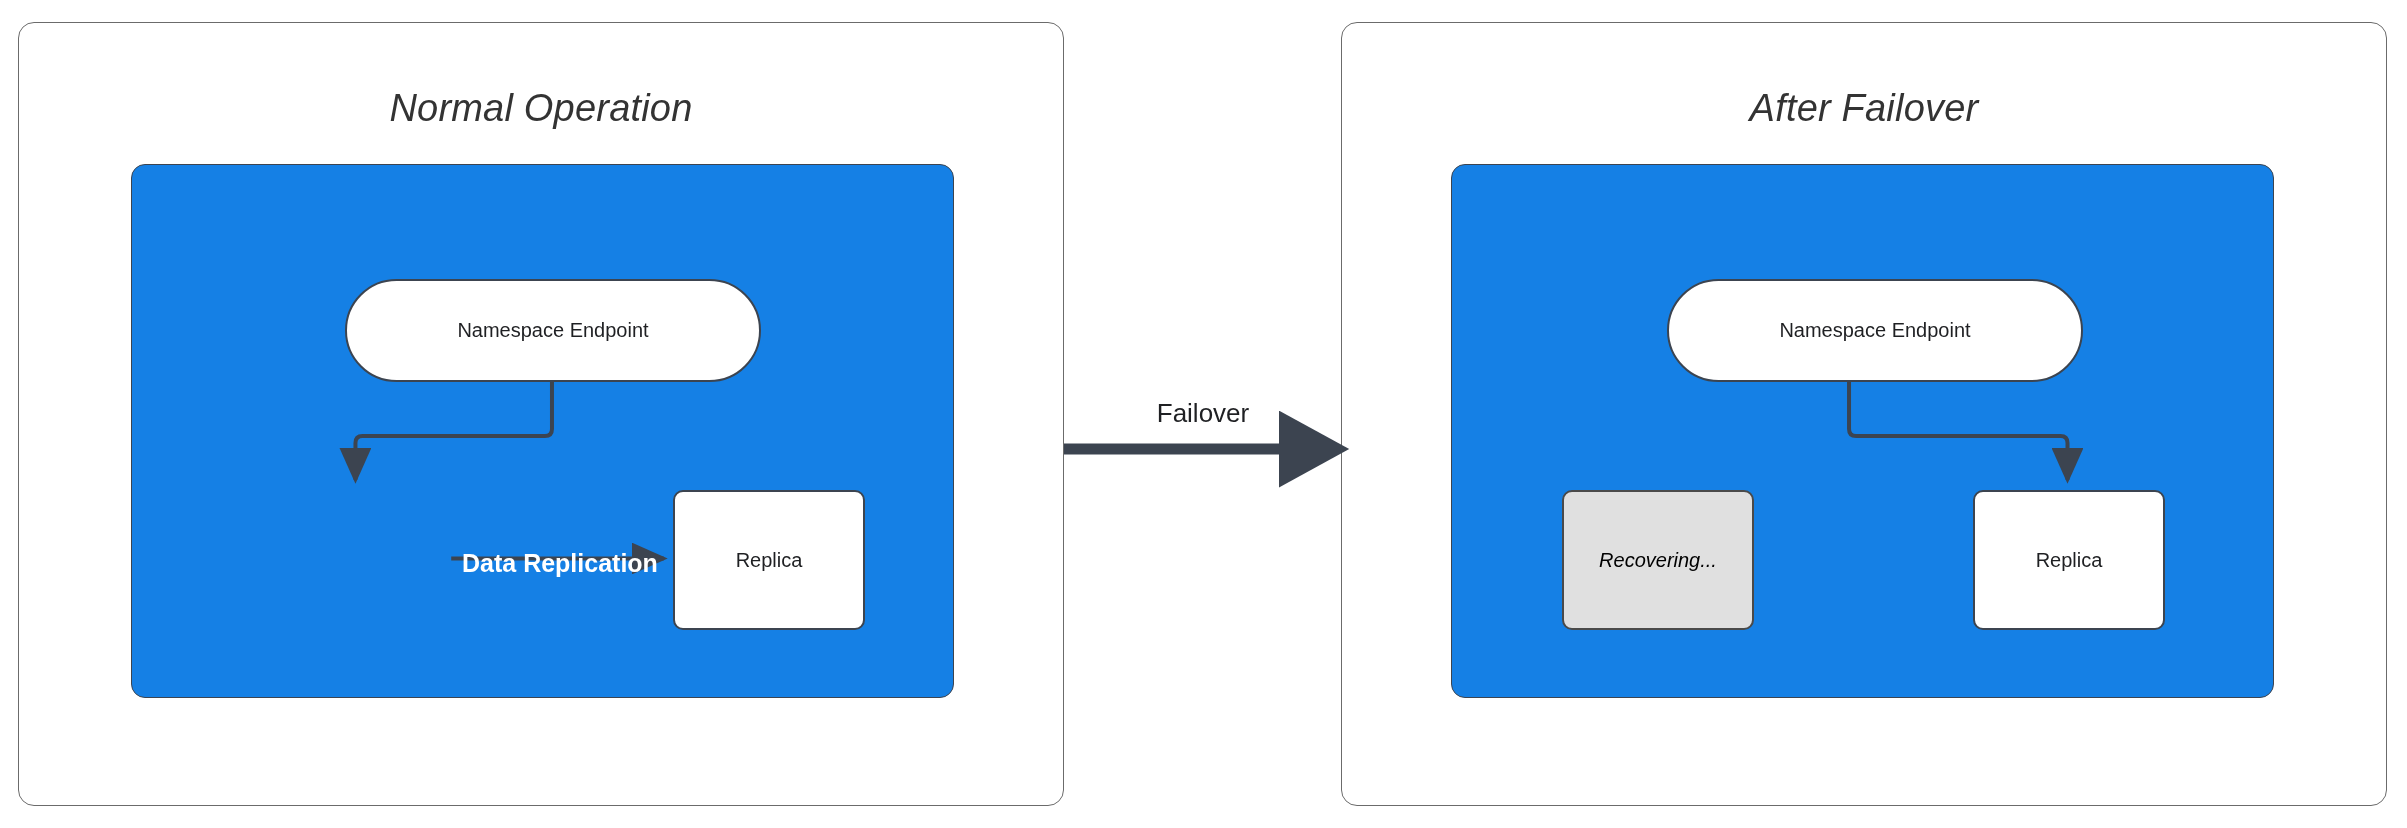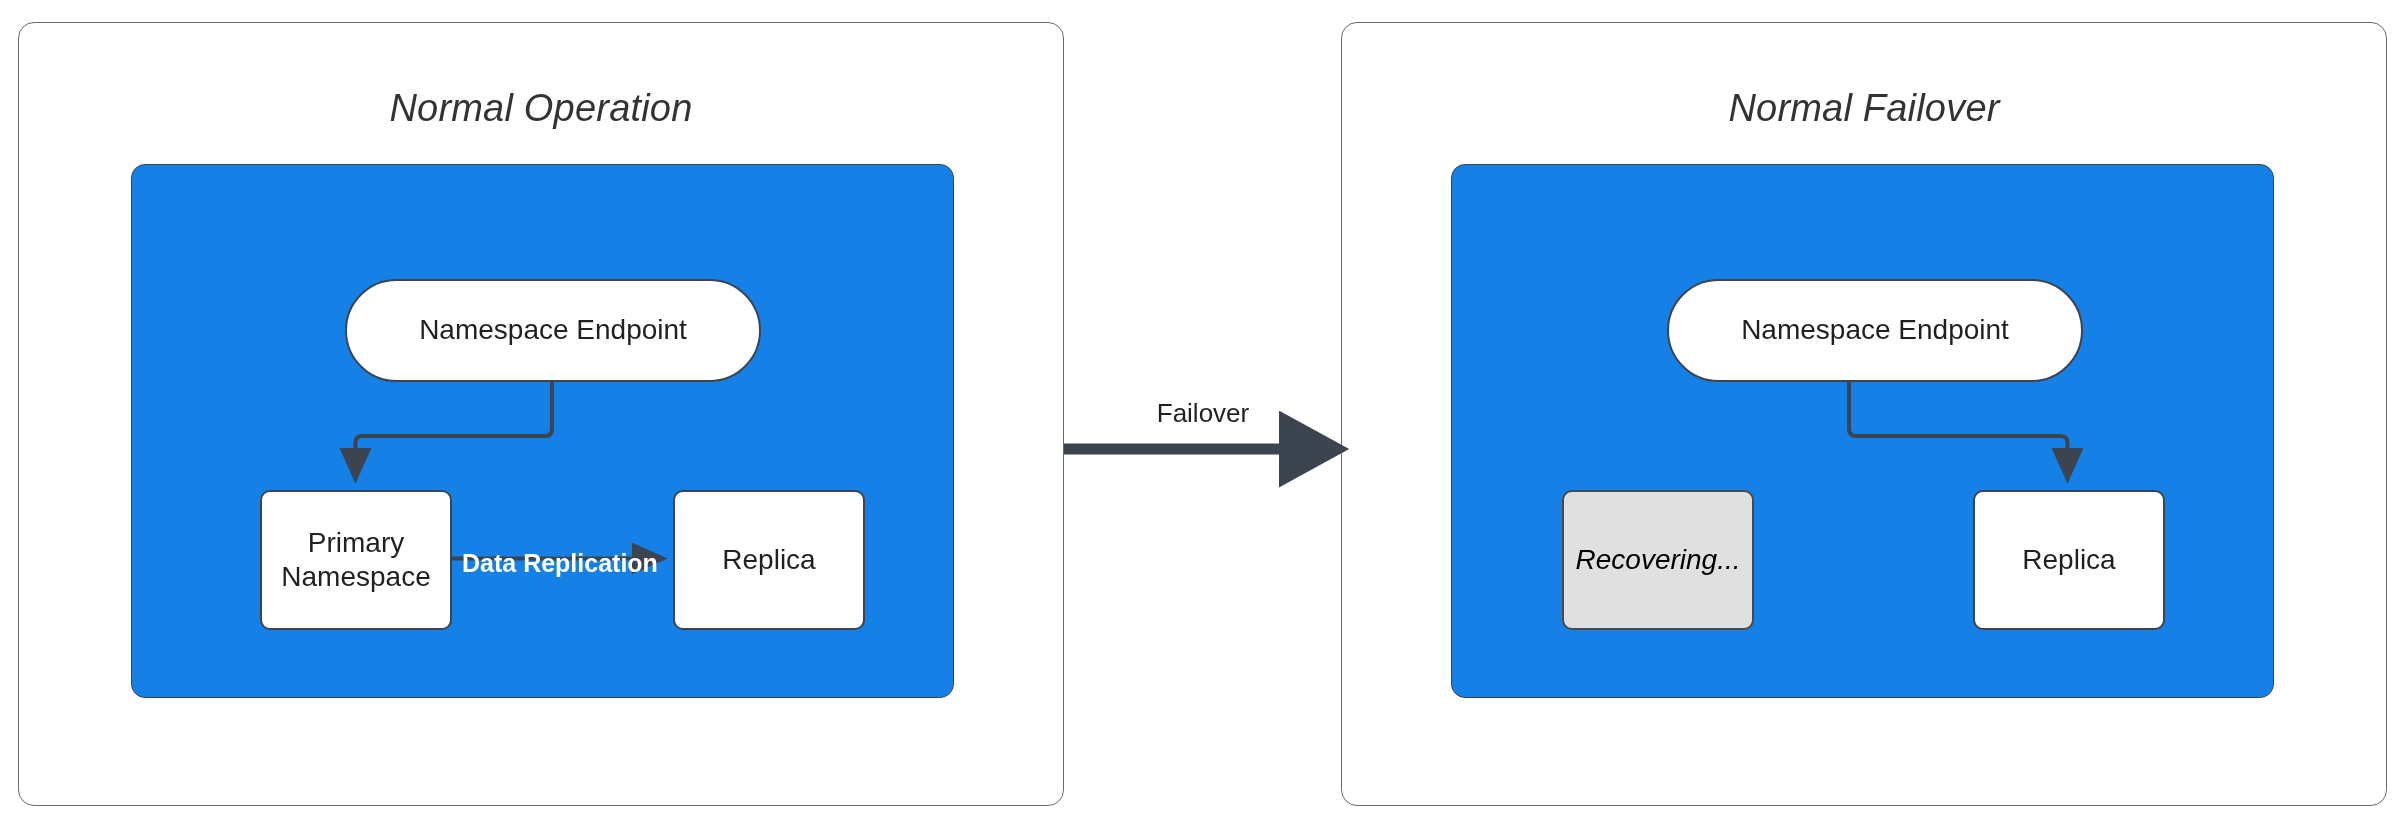--- a/index.html
+++ b/index.html
@@ -58,21 +58,21 @@
   
   .node {
     position: absolute;
     box-sizing: border-box;
     background: #ffffff;
     border: 2px solid #3c4450;
     display: flex;
     align-items: center;
     justify-content: center;
     text-align: center;
-    font-size: 28px;
+    font-size: 20px;
     color: #1f2023;
     line-height: 1.22;
     z-index: 3;
   }
   .node.stadium { border-radius: 999px; }
   .node.rect    { border-radius: 10px; }
   .node.dim {
     background: #e0e0e0;
     border-color: #4a4a4a;
     color: #000000;
@@ -162,26 +162,20 @@
 
         <path d="M421,217 L421,265 Q421,272 414,272 L231,272 Q224,272 224,279 L224,316" fill="none" stroke="#3c4450" stroke-width="4" marker-end="url(#arrowL)"></path>
 
         <path d="M320,395 L533,395" fill="none" stroke="#3c4450" stroke-width="4" marker-end="url(#arrowL2)"></path>
       </svg>
 
       <div class="node stadium" id="node-endpoint-l">
         <span>Namespace Endpoint</span>
       </div>
 
-      <div class="node rect" id="node-primary-l">
-        <span>
-          <span>Primary</span><br>
-          <span>Namespace</span>
-        </span>
-      </div>
 
       <div class="node rect" id="node-replica-l">
         <span>Replica</span>
       </div>
 
       <div class="edge-label" id="label-data-replication">Data Replication</div>
 
     </div>
   </div>
 
@@ -192,21 +186,21 @@
         <marker id="arrowBig" markerWidth="7" markerHeight="7" refX="3.2" refY="3.5" orient="auto" markerUnits="strokeWidth">
           <path d="M0,0 L6.4,3.5 L0,7 z" fill="#3c4450"></path>
         </marker>
       </defs>
       <path d="M0,17 L250,17" fill="none" stroke="#3c4450" stroke-width="11" marker-end="url(#arrowBig)"></path>
     </svg>
   </div>
 
   <div class="panel" id="panel-failover">
 
-    <div class="panel-title">Normal Failover</div>
+    <div class="panel-title">After Failover</div>
 
     <div class="blue-box" id="blue-right">
 
       <svg class="conn-layer" viewBox="0 0 823 534" preserveAspectRatio="none">
         <defs>
           <marker id="arrowR" markerWidth="10" markerHeight="8" refX="8" refY="4" orient="auto" markerUnits="strokeWidth">
             <path d="M0,0 L9,4 L0,8 z" fill="#3c4450"></path>
           </marker>
         </defs>
 

